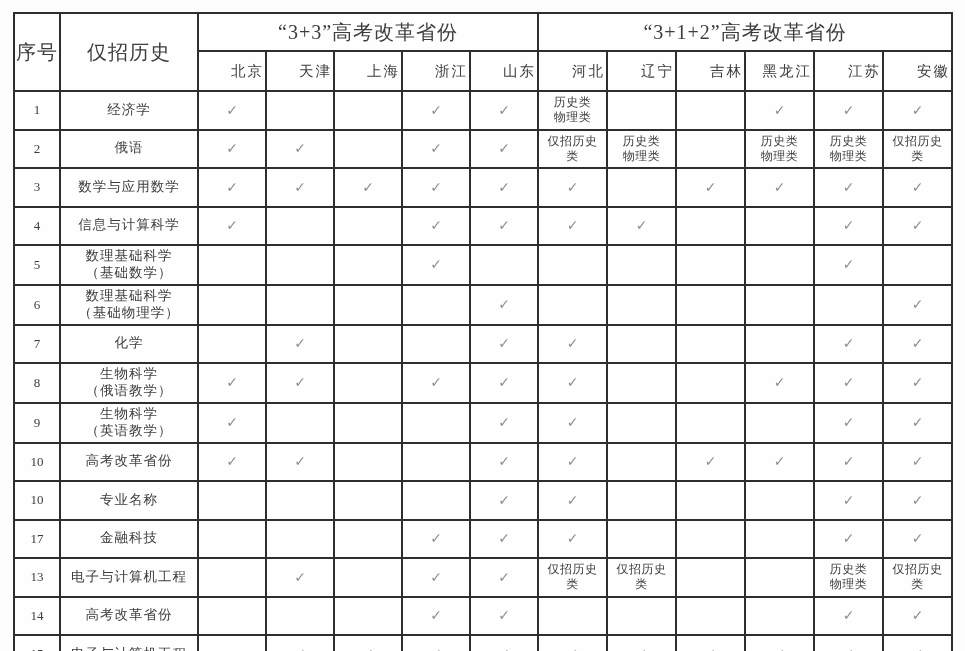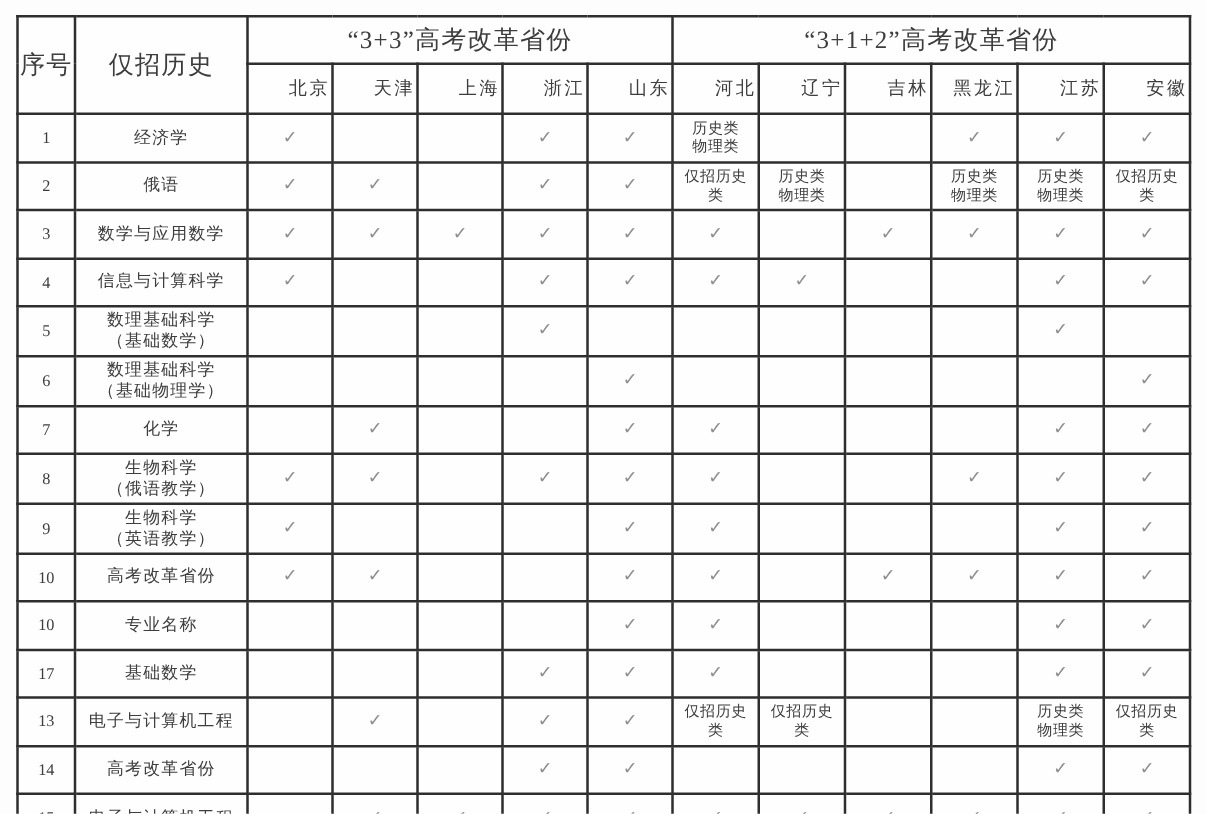--- a/index.html
+++ b/index.html
@@ -259,21 +259,21 @@
           <td class="cell-check">✓</td>
           <td class="cell-check">✓</td>
           <td class="cell-empty"></td>
           <td class="cell-empty"></td>
           <td class="cell-empty"></td>
           <td class="cell-check">✓</td>
           <td class="cell-check">✓</td>
         </tr>
         <tr>
           <td class="cell-no">17</td>
-          <td class="cell-major">基础数学</td>
+          <td class="cell-major">金融科技</td>
           <td class="cell-empty"></td>
           <td class="cell-empty"></td>
           <td class="cell-empty"></td>
           <td class="cell-check">✓</td>
           <td class="cell-check">✓</td>
           <td class="cell-check">✓</td>
           <td class="cell-empty"></td>
           <td class="cell-empty"></td>
           <td class="cell-empty"></td>
           <td class="cell-check">✓</td>

